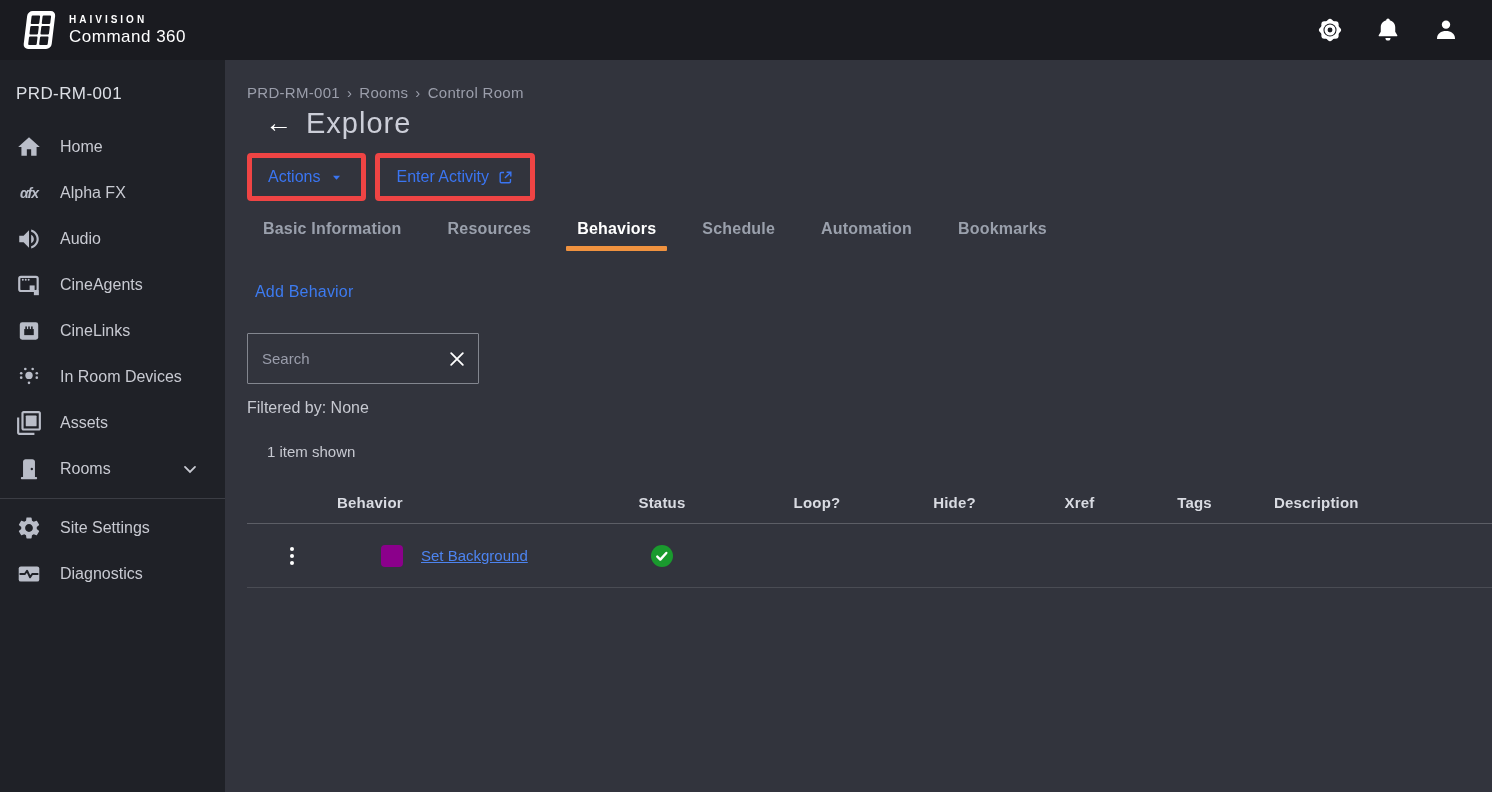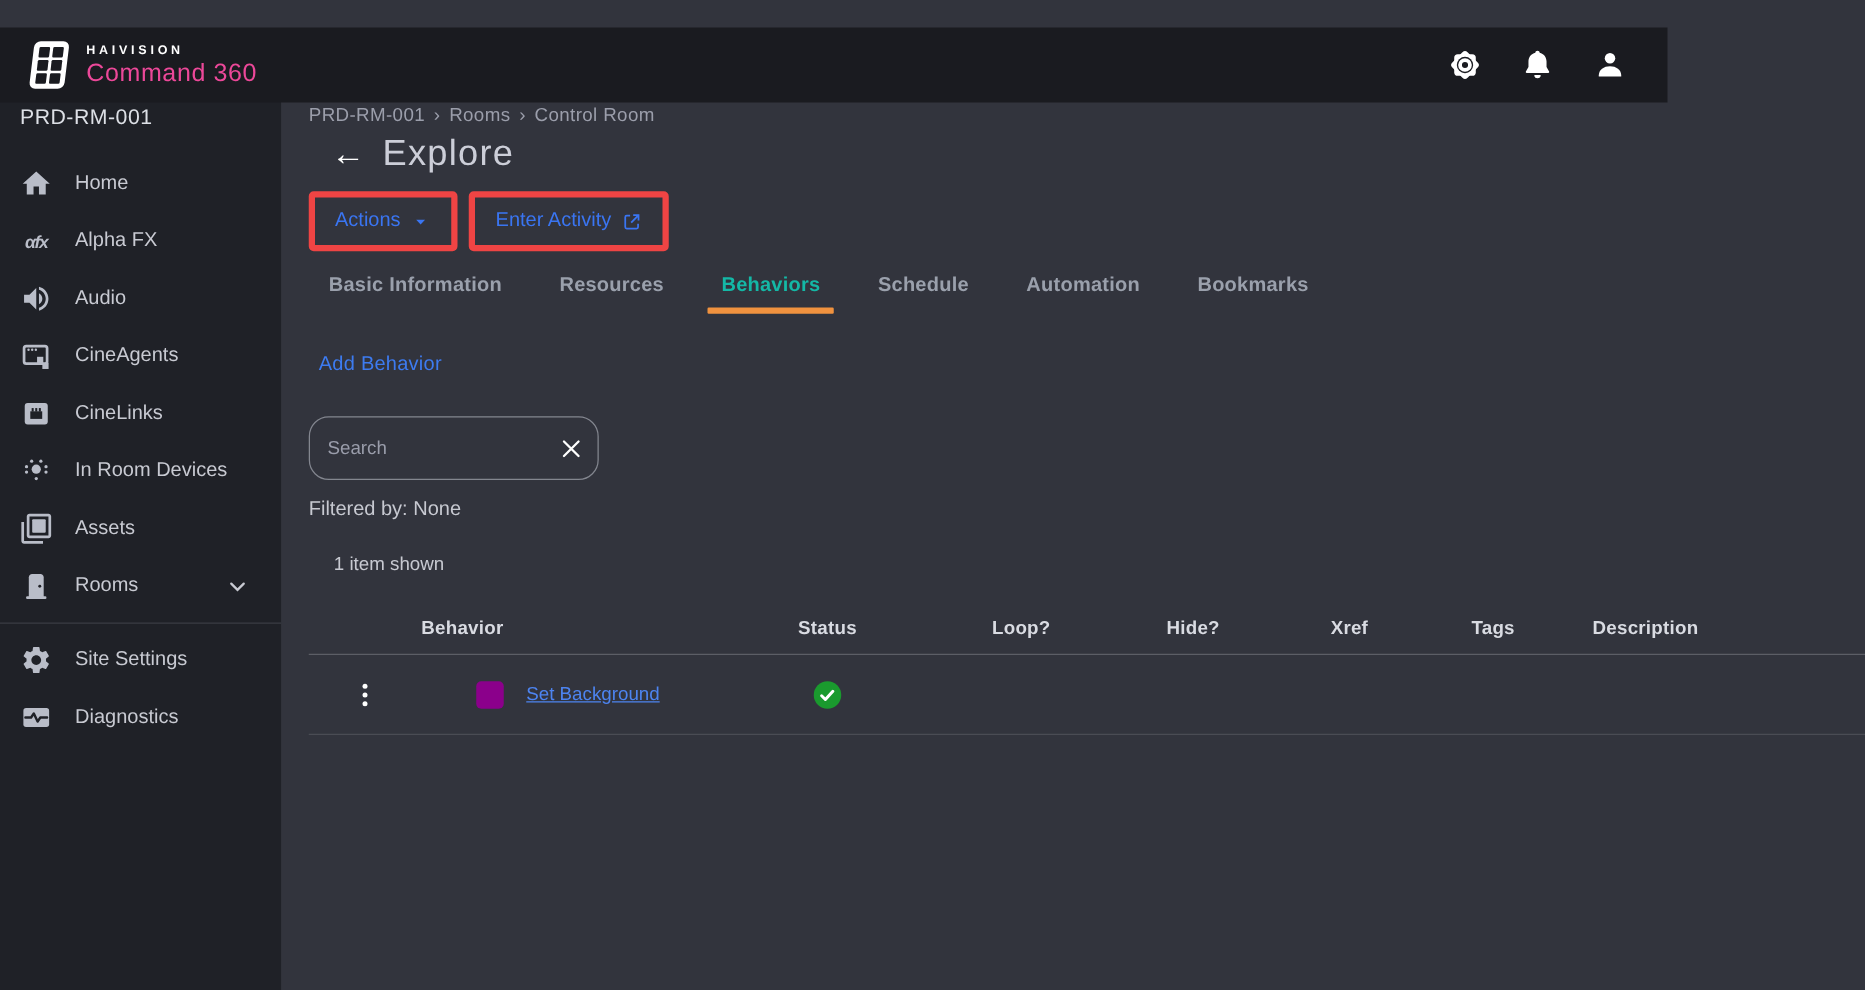--- a/index.html
+++ b/index.html
@@ -1,27 +1,27 @@
 <!DOCTYPE html>
 <html><head>
 <meta charset="utf-8">
 <style>
   * { margin:0; padding:0; box-sizing:border-box; }
   html,body { width:1492px; height:792px; overflow:hidden;
     font-family:"Liberation Sans", sans-serif; background:#32343d; color:#c8cad2; }
 
   
-  .topbar { position:absolute; top:0; left:0; width:1334px; height:60px;
+  .topbar { position:absolute; top:0; left:0; width:1492px; height:60px;
     background:#1a1b20; display:flex; align-items:center; justify-content:space-between;
-    padding:0 20px; z-index:10;margin-top:22px; }
+    padding:0 20px; z-index:10; }
   .brand { display:flex; align-items:center; gap:11px; }
   .brand-logo { width:38px; height:42px; }
   .brand-text { display:flex; flex-direction:column; line-height:1; }
   .brand-top { font-size:10px; font-weight:700; letter-spacing:3px; color:#ffffff; margin-bottom:3px; }
-  .brand-bottom { font-size:20px; font-weight:300; color:#ec4899; letter-spacing:0.5px; }
+  .brand-bottom { font-size:17px; font-weight:300; color:#ffffff; letter-spacing:0.5px; }
   .topbar-icons { display:flex; align-items:center; gap:30px; padding-right:12px; }
   .topbar-icon { width:28px; height:28px; cursor:pointer; }
   .topbar-icon svg { width:100%; height:100%; }
 
   
   .sidebar { position:absolute; top:60px; left:0; width:225px; height:732px;
     background:#1f2127; }
   .sidebar-title { padding:24px 18px 20px 16px; font-size:17px; color:#dde0e6; letter-spacing:0.4px; }
   .nav { display:flex; flex-direction:column; }
   .nav-item { display:flex; align-items:center; gap:16px; padding:10px 25px 10px 14px;
@@ -42,29 +42,29 @@
   .page-title { font-size:29px; font-weight:300; color:#ccced8; letter-spacing:1px; }
   .button-row { display:flex; gap:9px; margin:13px 0 0 22px; }
   .btn { display:flex; align-items:center; gap:8px; background:transparent;
     border:5px solid #ef4444; border-radius:4px; color:#3a75f2; font-size:16px;
     padding:10px 16px; cursor:pointer; font-family:inherit; }
   .btn svg { width:17px; height:17px; }
 
   .tabs { display:flex; gap:42px; margin:15px 0 0 36px; }
   .tab { font-size:16px; font-weight:700; color:#9aa0ac; letter-spacing:0.2px;
     padding:4px 2px 11px 2px; cursor:pointer; position:relative; }
-  .tab.active { color:#14b8a6; }
+  .tab.active { color:#ffffff; }
   .tab.active::after { content:""; position:absolute; left:-9px; right:-9px; bottom:-2px;
     height:5px; background:#f0923f; border-radius:1px; }
 
   .add-link { display:inline-block; margin:34px 0 0 30px; font-size:16px; color:#3d7bf0;
     cursor:pointer; letter-spacing:0.2px; }
 
   .search-box { display:flex; align-items:center; margin:32px 0 0 22px; width:232px; height:51px;
-    border:1px solid #83868f; border-radius:16px; background:transparent; }
+    border:1px solid #83868f; border-radius:1px; background:transparent; }
   .search-input { flex:1; min-width:0; background:transparent; border:none; outline:none;
     padding:0 8px 0 14px; font-size:15px; color:#e2e4ea; font-family:inherit; }
   .search-input::placeholder { color:#9a9dab; }
   .search-clear { width:34px; height:34px; display:flex; align-items:center; justify-content:center;
     cursor:pointer; margin-right:4px; }
   .search-clear svg { width:20px; height:20px; }
 
   .filtered-by { margin:15px 0 0 22px; font-size:16px; color:#c7c9d1; }
   .items-shown { margin:26px 0 0 42px; font-size:15px; color:#c7c9d1; }
 

